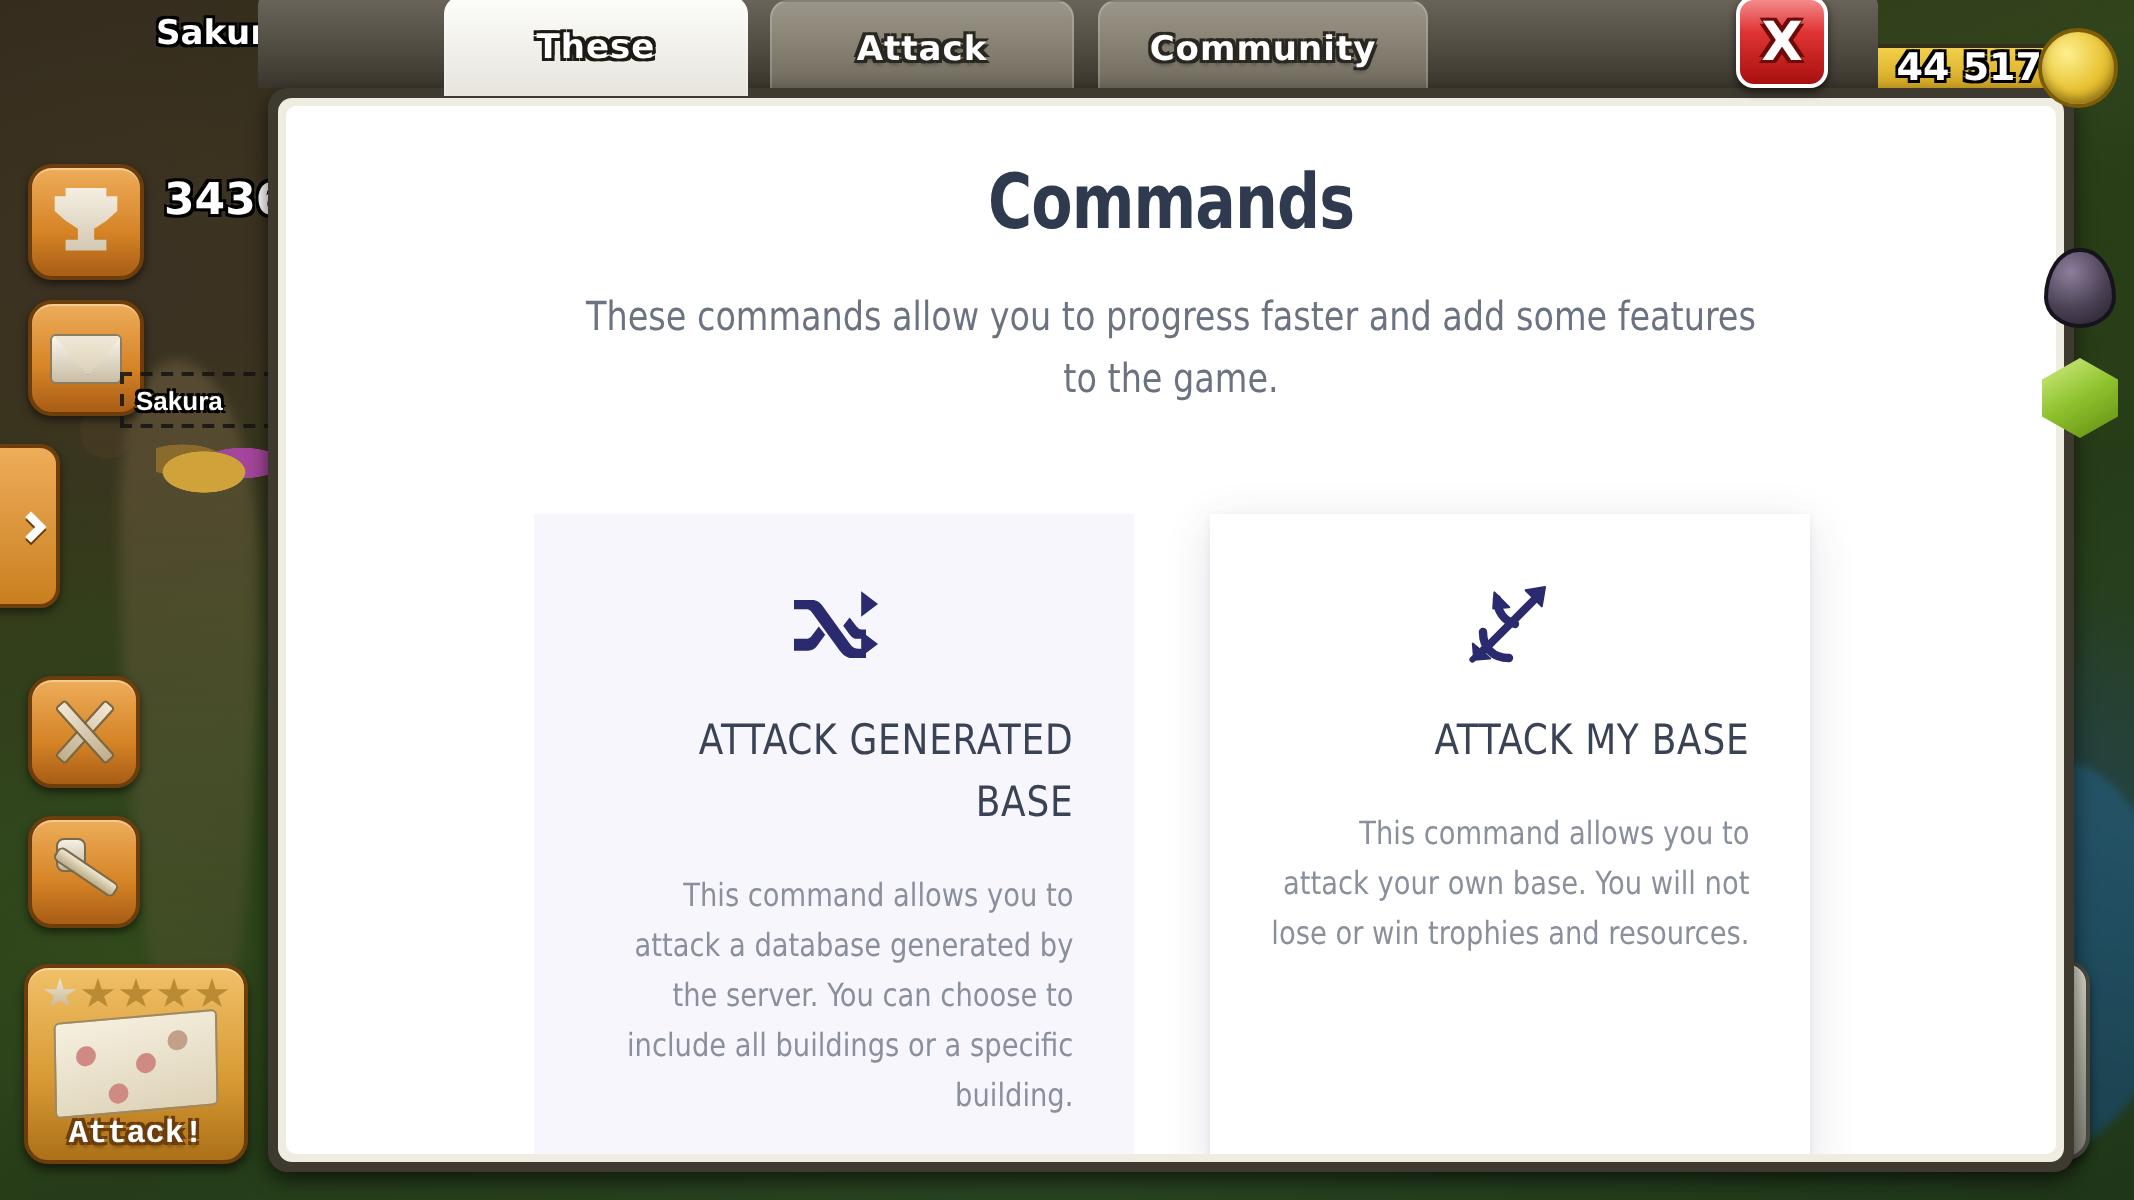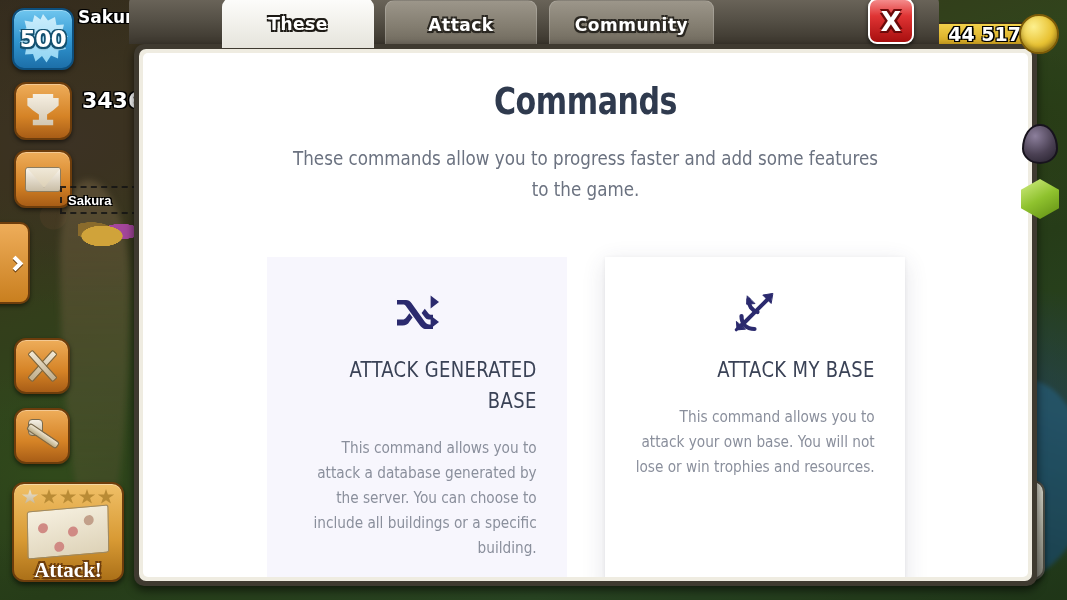--- a/index.html
+++ b/index.html
@@ -176,21 +176,21 @@
     position: relative;
   }
   .map-ico::after {
     content:""; position:absolute; left:10px; top:12px; width:10px; height:10px;
     border-radius: 50%;
     background: #d08a84;
     box-shadow: 30px 6px 0 #d08a84, 16px 20px 0 #d08a84, 46px -4px 0 0 #c2a08a;
   }
   .attack-label {
     text-align:center; margin-top: 2px;
-    font-family: Liberation Serif, serif; font-weight: 700; font-size: 21px;
+    font-family: Liberation Mono, monospace; font-weight: 700; font-size: 16px;
     color: #fff;
     text-shadow: -1.6px -1.6px 0 #6d3d0c, 1.6px -1.6px 0 #6d3d0c,
                  -1.6px 1.6px 0 #6d3d0c, 1.6px 1.6px 0 #6d3d0c, 0 2px 2px rgba(0,0,0,.55);
   }
 
   
   #drawer-handle {
     position: absolute; left: -16px; top: 222px; width: 46px; height: 82px;
     border-radius: 10px;
     background: linear-gradient(180deg,#eead5a,#c97f1f);
@@ -497,25 +497,20 @@
 
   <div class="game-bg">
     <div class="bg-noise"></div>
     <div class="bg-path"></div>
     <div class="bg-river"></div>
   </div>
   <div class="dim"></div>
 
   <div class="hud-left">
 
-    <div class="sq-btn btn-blue" id="level-badge">
-      <div class="star-burst">
-        <span class="level-num">500</span>
-      </div>
-    </div>
 
     <div class="hud-text" id="player-name">Sakura</div>
 
     <div class="sq-btn btn-orange" id="trophy-button">
       <div class="trophy-ico"></div>
     </div>
     <div class="hud-text" id="trophy-count">3436</div>
 
     <div class="sq-btn btn-orange" id="mail-button">
       <div class="mail-ico"></div>

